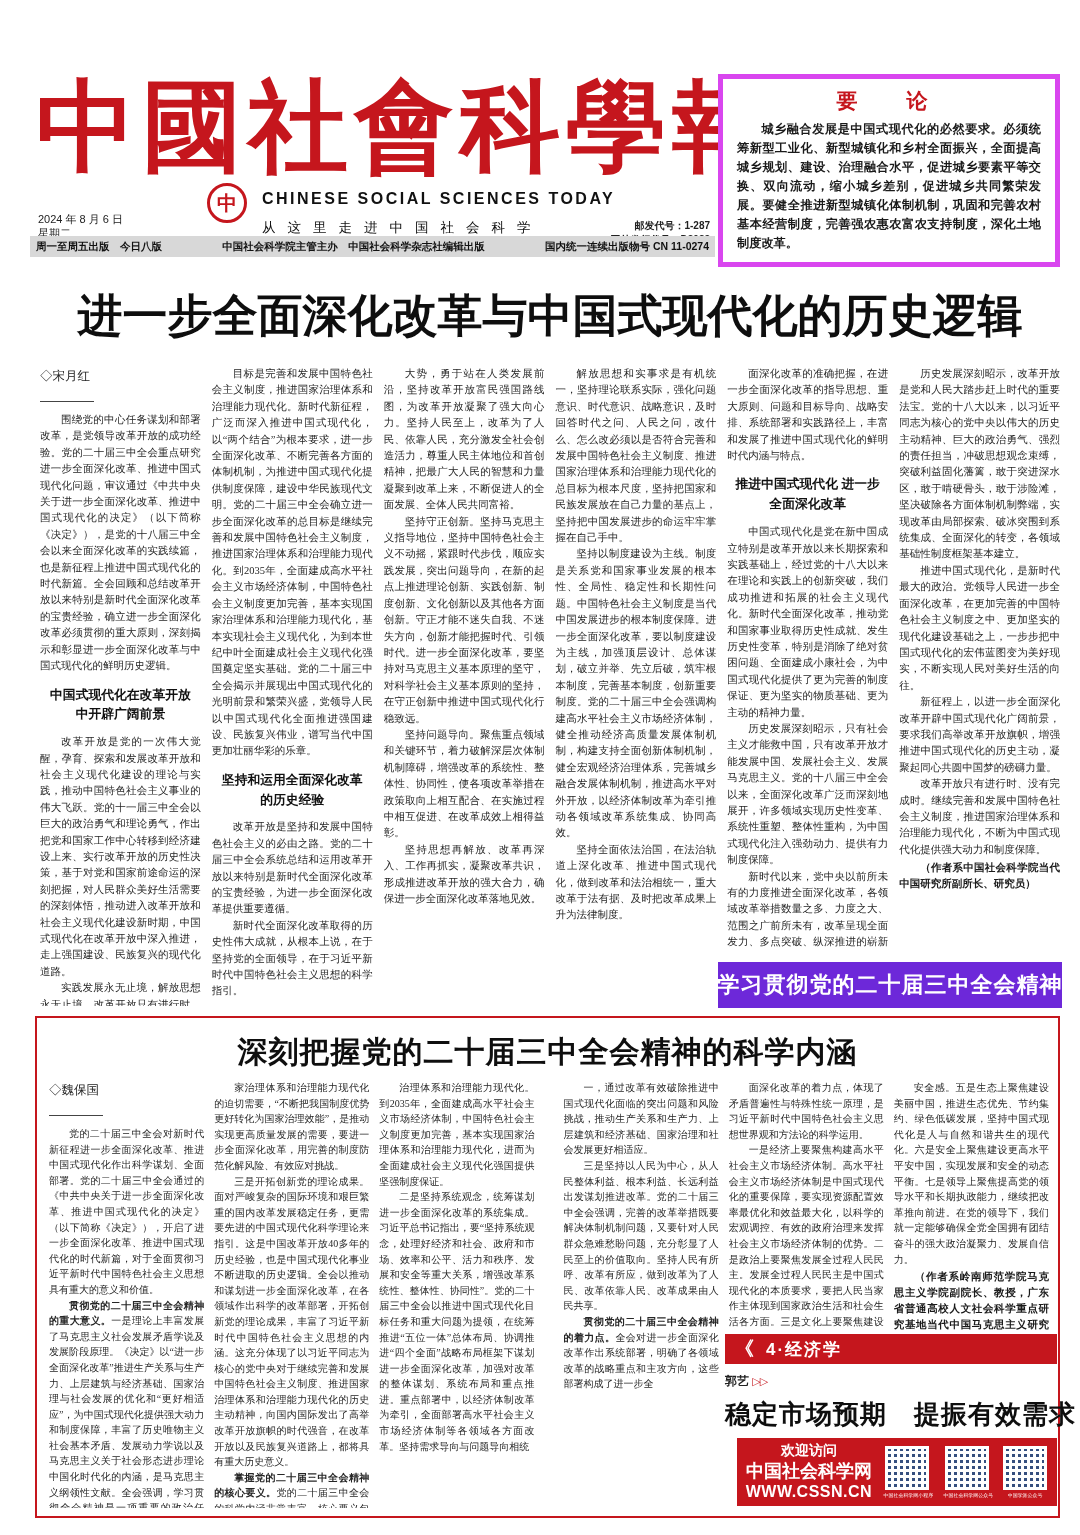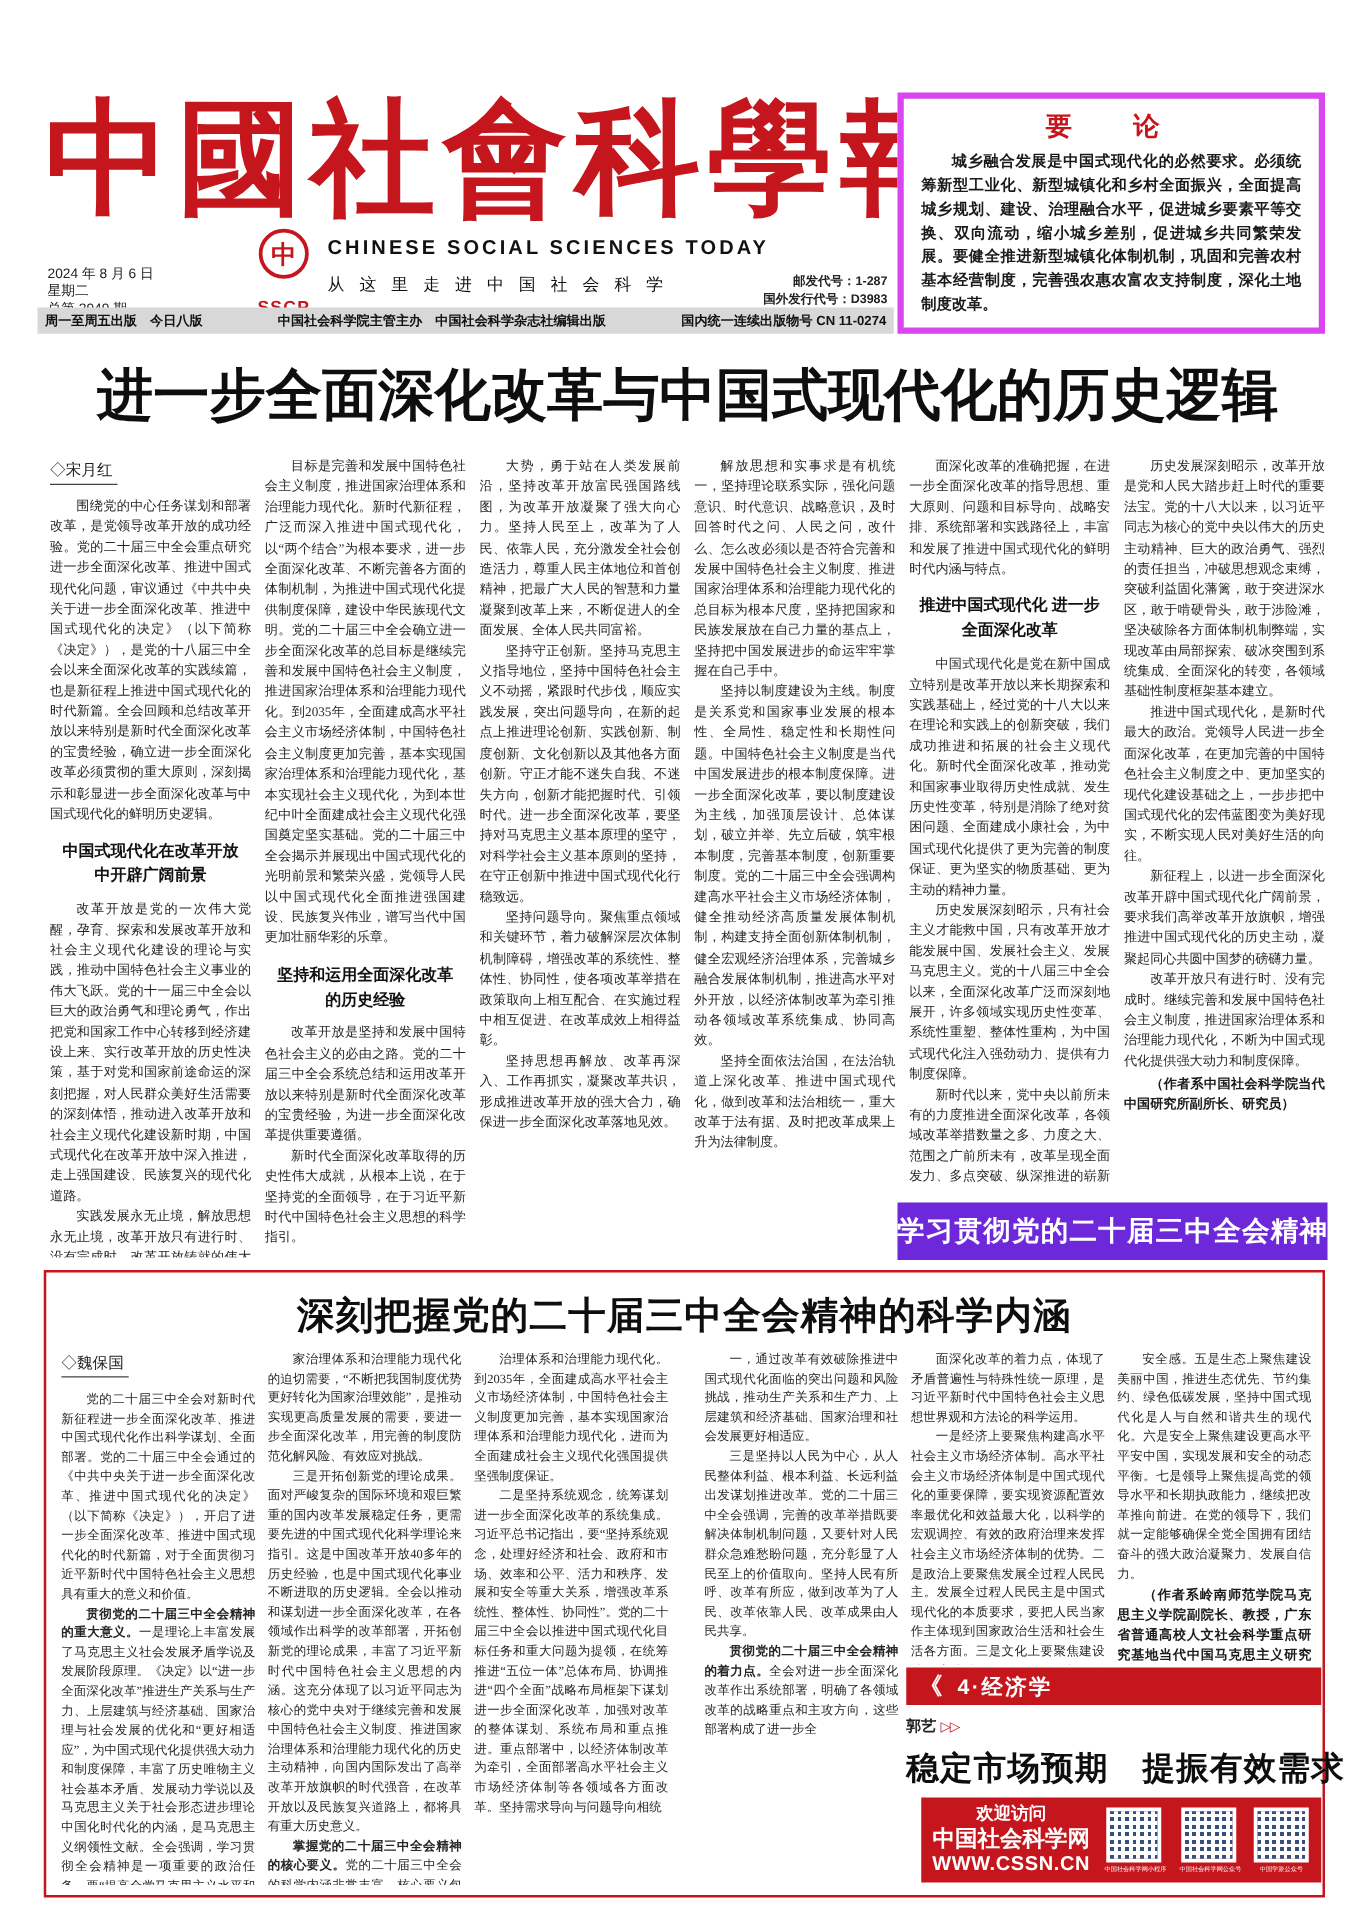--- a/index.html
+++ b/index.html
@@ -16,21 +16,21 @@
   .logo-circle { width:40px; height:40px; border:3px solid #c5161d; border-radius:50%;
     margin:0 auto; display:flex; align-items:center; justify-content:center;
     color:#c5161d; font-weight:900; font-size:20px; font-family:"Liberation Serif",serif; }
   .logo-sscp { color:#c5161d; font-weight:900; font-size:14px; margin-top:14px; letter-spacing:1px; }
   .eng-title { left:262px; top:190px; width:330px; font-size:16px; font-weight:bold;
     letter-spacing:2.5px; color:#111; white-space:nowrap; }
   .slogan { left:262px; top:219px; width:340px; font-size:13.5px; letter-spacing:12px;
     color:#111; white-space:nowrap; font-family:"Liberation Serif",serif; }
   .codes { left:560px; top:219px; width:150px; text-align:right; font-size:10px;
     line-height:14px; color:#222; font-weight:bold; }
-  .pub-strip { left:30px; top:246px; width:685px; height:21px; background:#d8d8d8;
+  .pub-strip { left:30px; top:236px; width:685px; height:21px; background:#d8d8d8;
     display:flex; justify-content:space-between; align-items:center; padding:0 6px;
     font-size:10.5px; font-weight:bold; color:#111; white-space:nowrap; }
 
   
   .yaolun { left:718px; top:74px; width:342px; height:193px; border:5px solid #d946ef;
     background:#fff; padding:8px 14px 6px; }
   .yaolun-title { text-align:center; color:#c5161d; font-size:21px; font-weight:900;
     letter-spacing:14px; margin-bottom:5px; }
   .yaolun-body { font-family:"Liberation Serif","DejaVu Serif",serif; font-size:12.2px;
     line-height:19px; text-align:justify; text-justify:inter-character; text-indent:2em;
@@ -40,21 +40,21 @@
   .main-headline { left:40px; top:286px; width:1020px; text-align:center; font-size:45px;
     font-weight:900; color:#0e0e0e; letter-spacing:0px; white-space:nowrap;
     font-family:"Liberation Sans",sans-serif; }
   .cols { left:40px; top:366px; width:1020px; height:642px; display:flex; gap:11px; }
   .col { flex:1; overflow:hidden; }
   .para { font-family:"Liberation Serif","DejaVu Serif",serif; font-size:10.5px;
     line-height:16.4px; text-align:justify; text-justify:inter-character; text-indent:2em;
     color:#262626; }
   .bottom-cols .para { font-size:10px; line-height:15.6px; }
   .byline { font-family:"Liberation Serif",serif; font-size:12.5px; color:#222;
-    display:inline-block; border-bottom:1px solid #444; padding:0 4px 2px 0; margin:2px 0 10px; }
+    display:inline-block; border-bottom:1px solid #444; padding:0 4px 16px 0; margin:2px 0 10px; }
   .subhead { font-size:12.8px; font-weight:900; text-align:center; line-height:1.55;
     margin:10px 8px; color:#111; font-family:"Liberation Sans",sans-serif; }
   .note { font-family:"Liberation Serif",serif; font-size:10.5px; font-weight:bold;
     line-height:16px; text-indent:2em; color:#1a1a1a; margin-top:2px; text-align:justify; }
   .para b { font-weight:900; font-family:"Liberation Sans",sans-serif; }
 
   
   .study-banner { left:718px; top:962px; width:344px; height:46px; background:#6d28d9;
     color:#fff; display:flex; align-items:center; justify-content:center;
     font-size:22px; font-weight:900; letter-spacing:1px; white-space:nowrap; }

